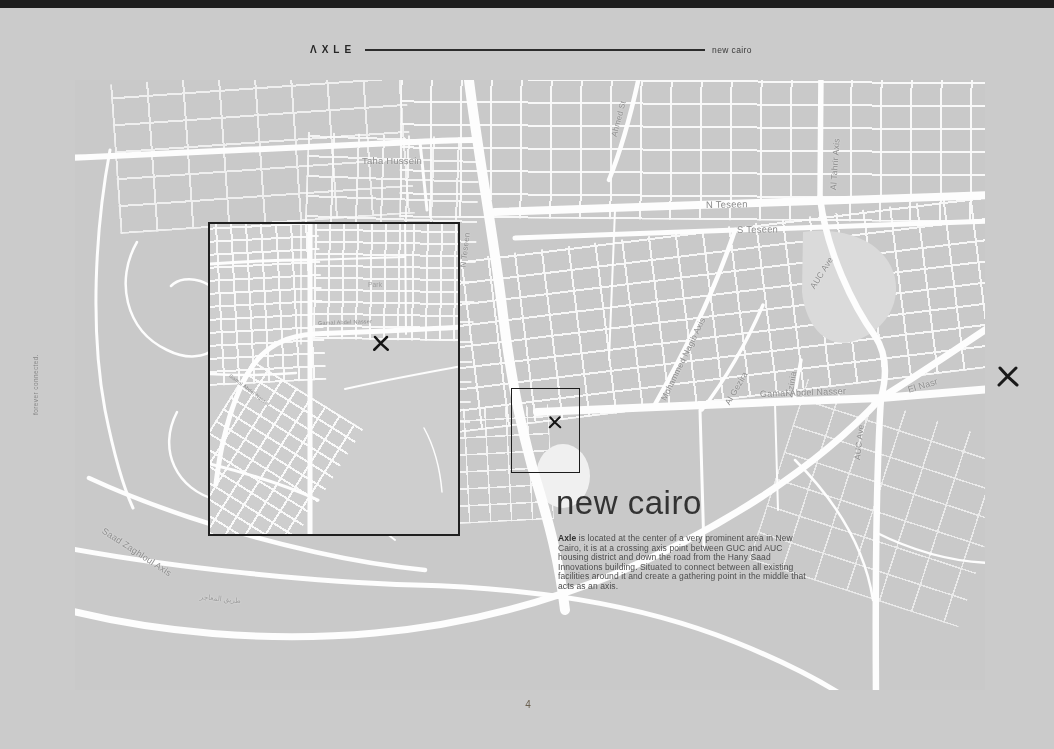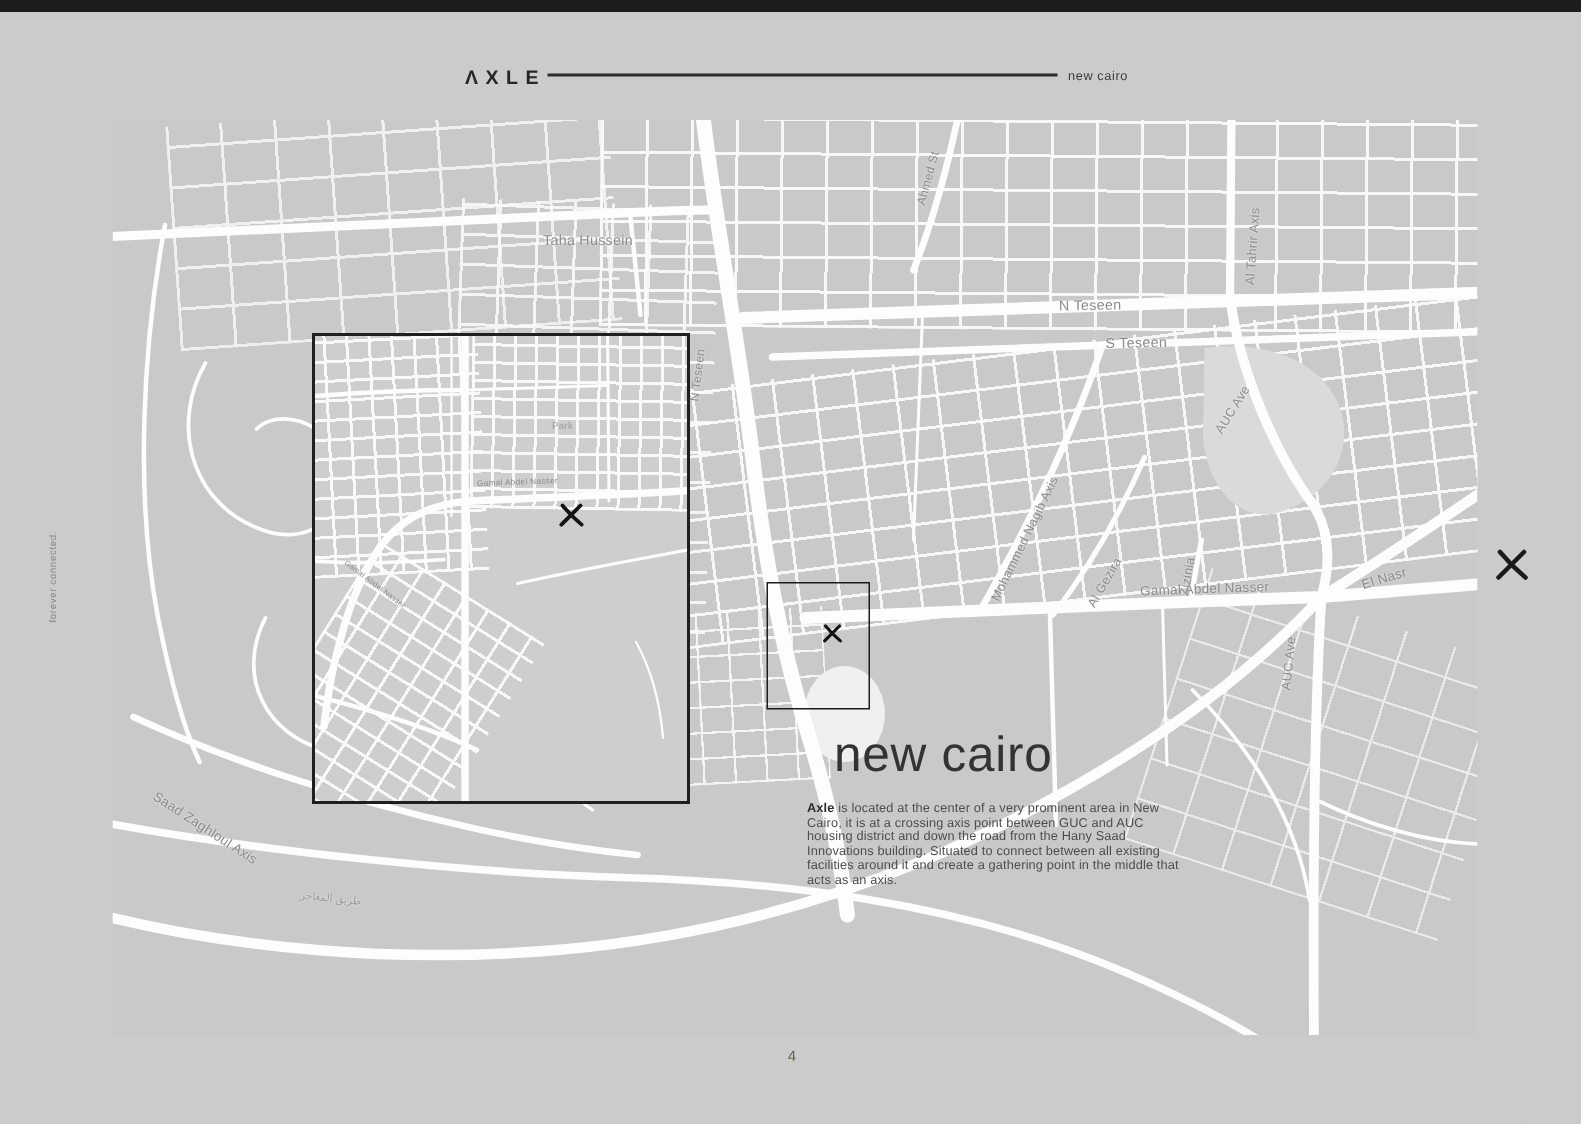--- a/index.html
+++ b/index.html
@@ -4,21 +4,21 @@
 <style>
   html,body{margin:0;padding:0;}
   body{
     width:1054px;height:749px;position:relative;overflow:hidden;
     background:#cbcbcb;
     font-family:"Liberation Sans", sans-serif;
     -webkit-font-smoothing:antialiased;
   }
   .topbar{position:absolute;left:0;top:0;width:1054px;height:8px;background:#1d1d1d;}
   
-  .hdr-logo{position:absolute;left:310px;top:44px;font-size:13px;font-weight:700;
+  .hdr-logo{position:absolute;left:310px;top:44px;font-size:10px;font-weight:700;
     letter-spacing:5px;color:#262626;}
   .hdr-line{position:absolute;left:365px;top:49px;width:340px;height:2px;background:#2c2c2c;}
   .hdr-right{position:absolute;left:712px;top:45px;font-size:8.5px;color:#3a3a3a;letter-spacing:.4px;}
   
   .tagline{position:absolute;left:32px;top:335px;width:18px;height:80px;
     writing-mode:vertical-rl;transform:rotate(180deg);
     font-size:6.5px;color:#878787;letter-spacing:.4px;}
   
   .map{position:absolute;left:75px;top:80px;width:910px;height:610px;background:#c9c9c9;overflow:hidden;}
   .grid{position:absolute;}
@@ -29,21 +29,21 @@
   .inset{position:absolute;left:208px;top:222px;width:252px;height:314px;background:#cecece;
     border:2px solid #1f1f1f;overflow:hidden;box-sizing:border-box;}
   .inset .maplabel{text-shadow:none;}
   
   .focus-rect{position:absolute;left:511px;top:388px;width:69px;height:85px;
     border:1.5px solid #1c1c1c;box-sizing:border-box;background:transparent;}
   .xmark{position:absolute;}
   
   .sec-title{position:absolute;left:556px;top:484px;font-size:33px;font-weight:400;
     color:#333;letter-spacing:.5px;}
-  .sec-body{position:absolute;left:538px;top:534px;width:252px;font-size:8.5px;
+  .sec-body{position:absolute;left:558px;top:534px;width:252px;font-size:8.5px;
     line-height:9.6px;color:#4c4c4c;letter-spacing:.1px;}
   .sec-body b{color:#2e2e2e;}
   
   .pagenum{position:absolute;left:514px;top:699px;width:28px;text-align:center;
     font-size:10px;color:#6a604f;}
   .logo-x-right{position:absolute;left:996px;top:364px;}
 </style>
 </head>
 <body>
 

